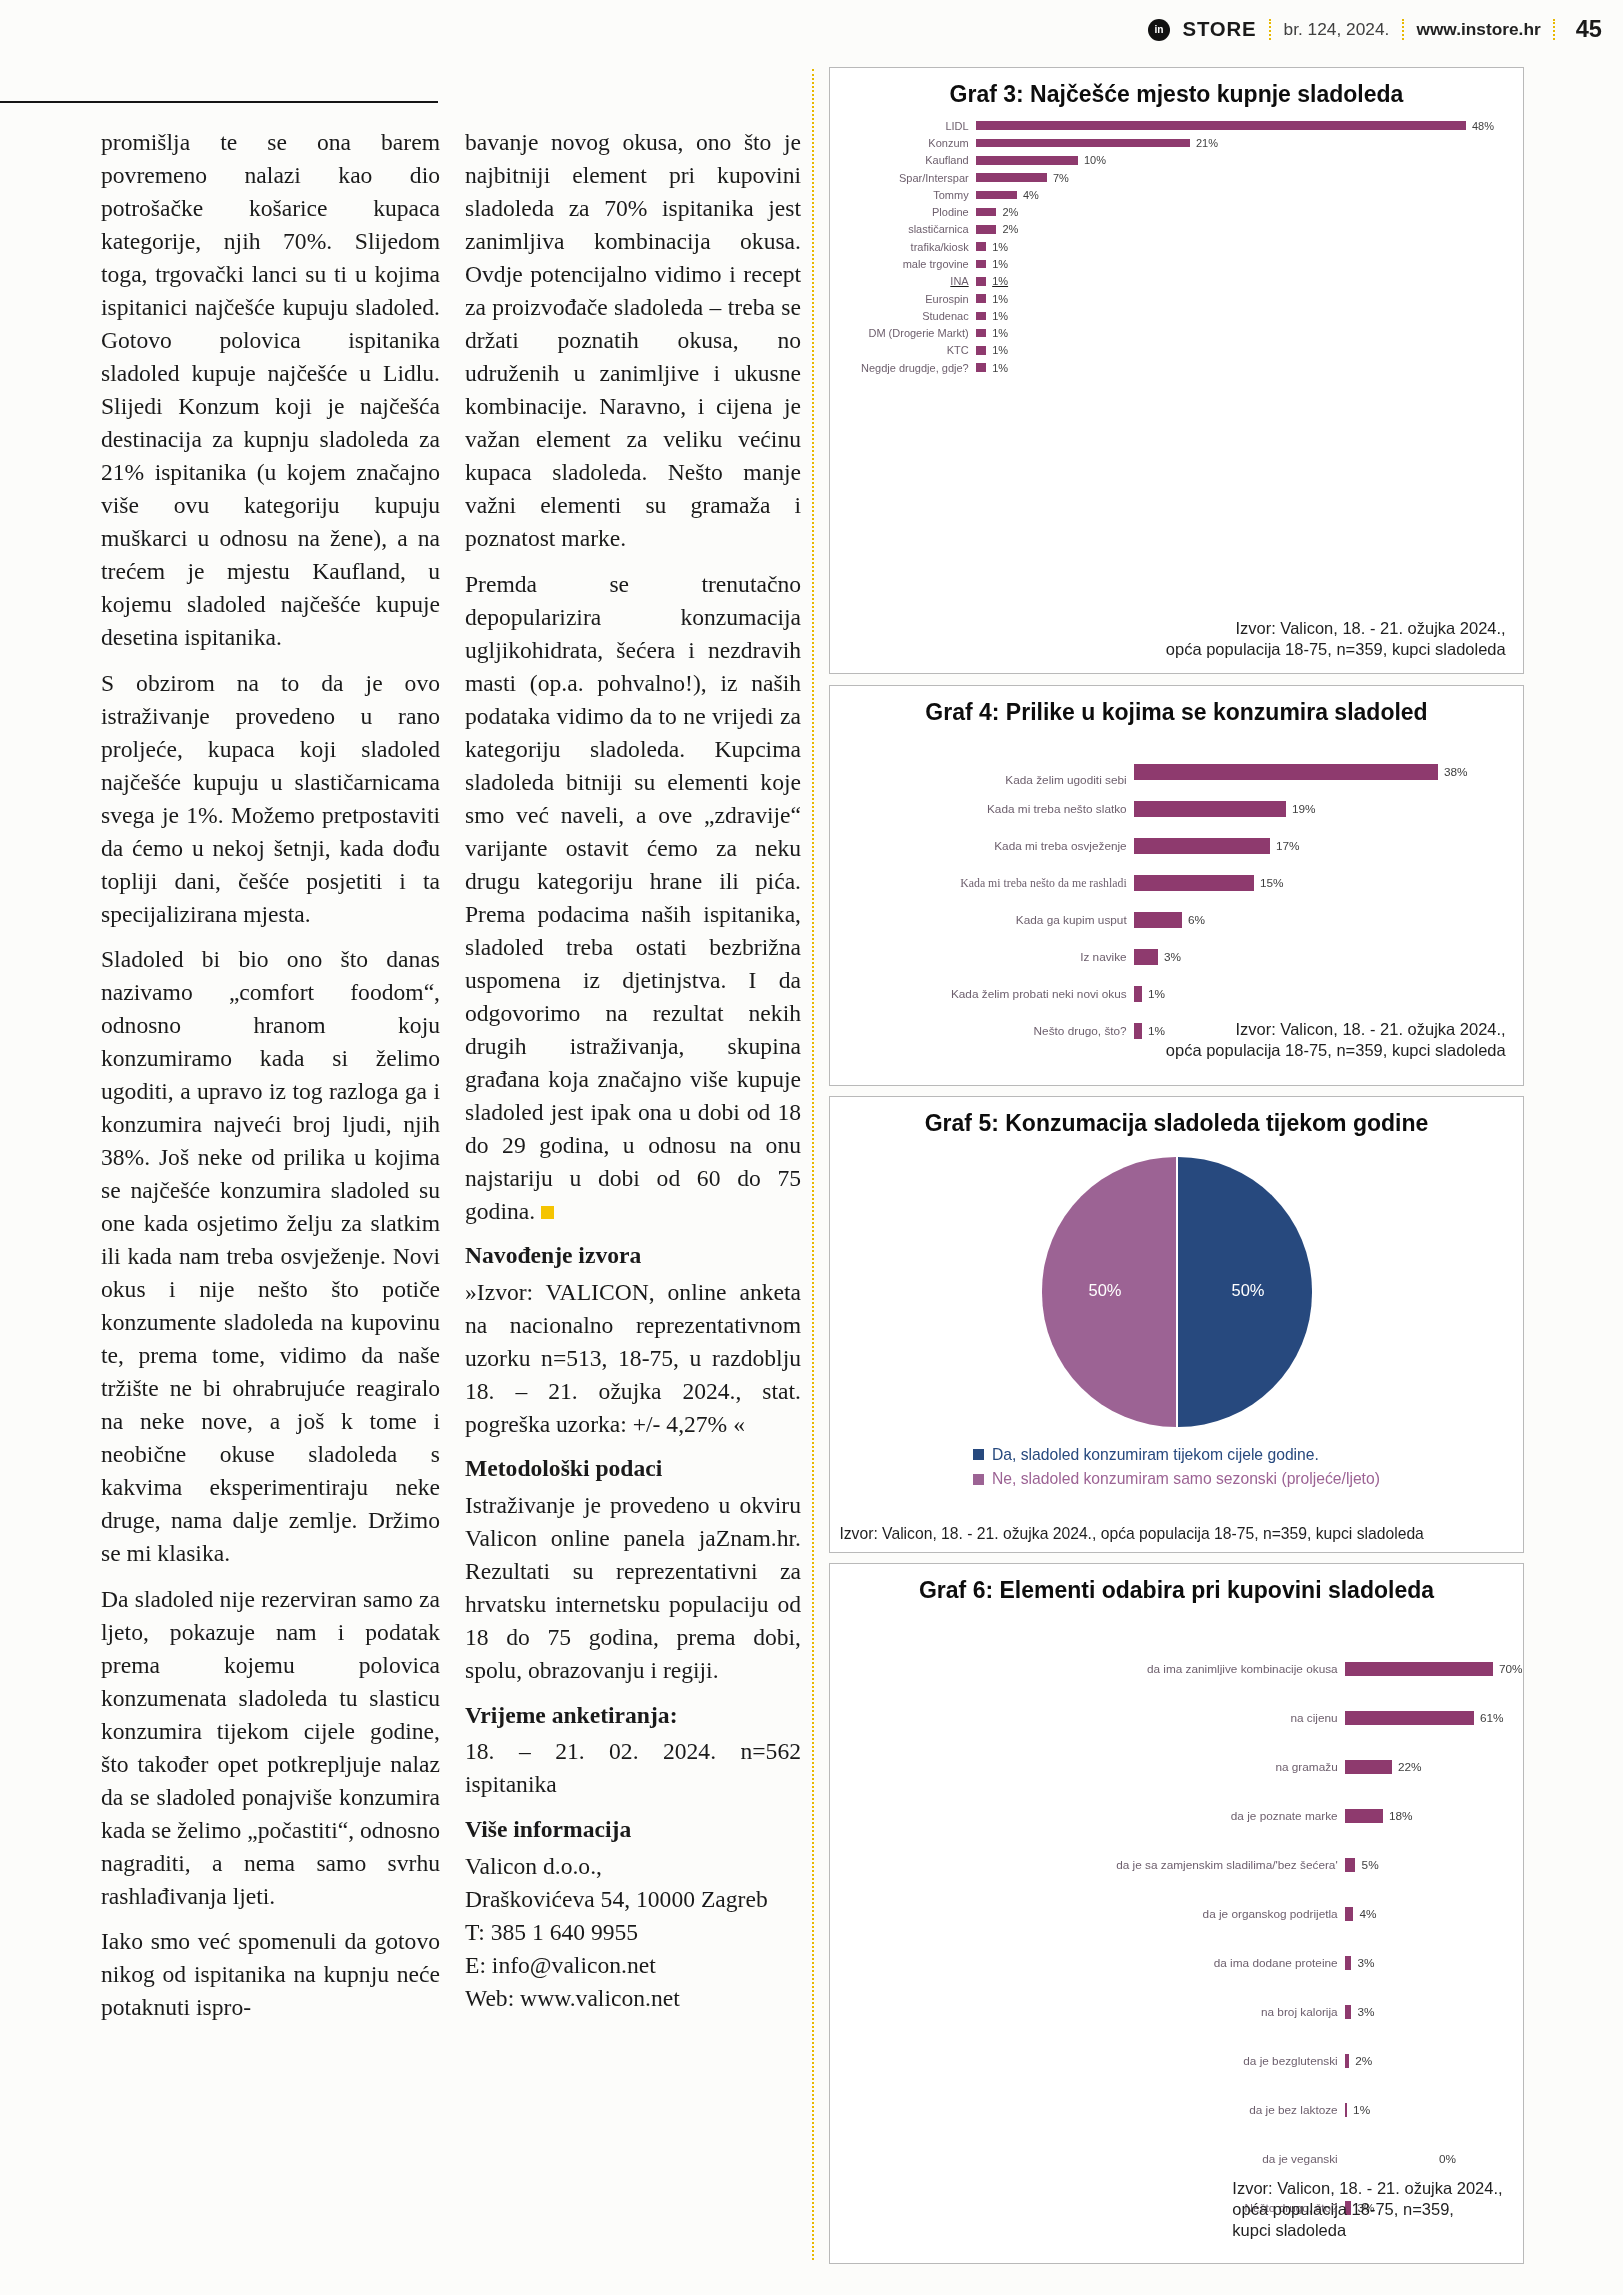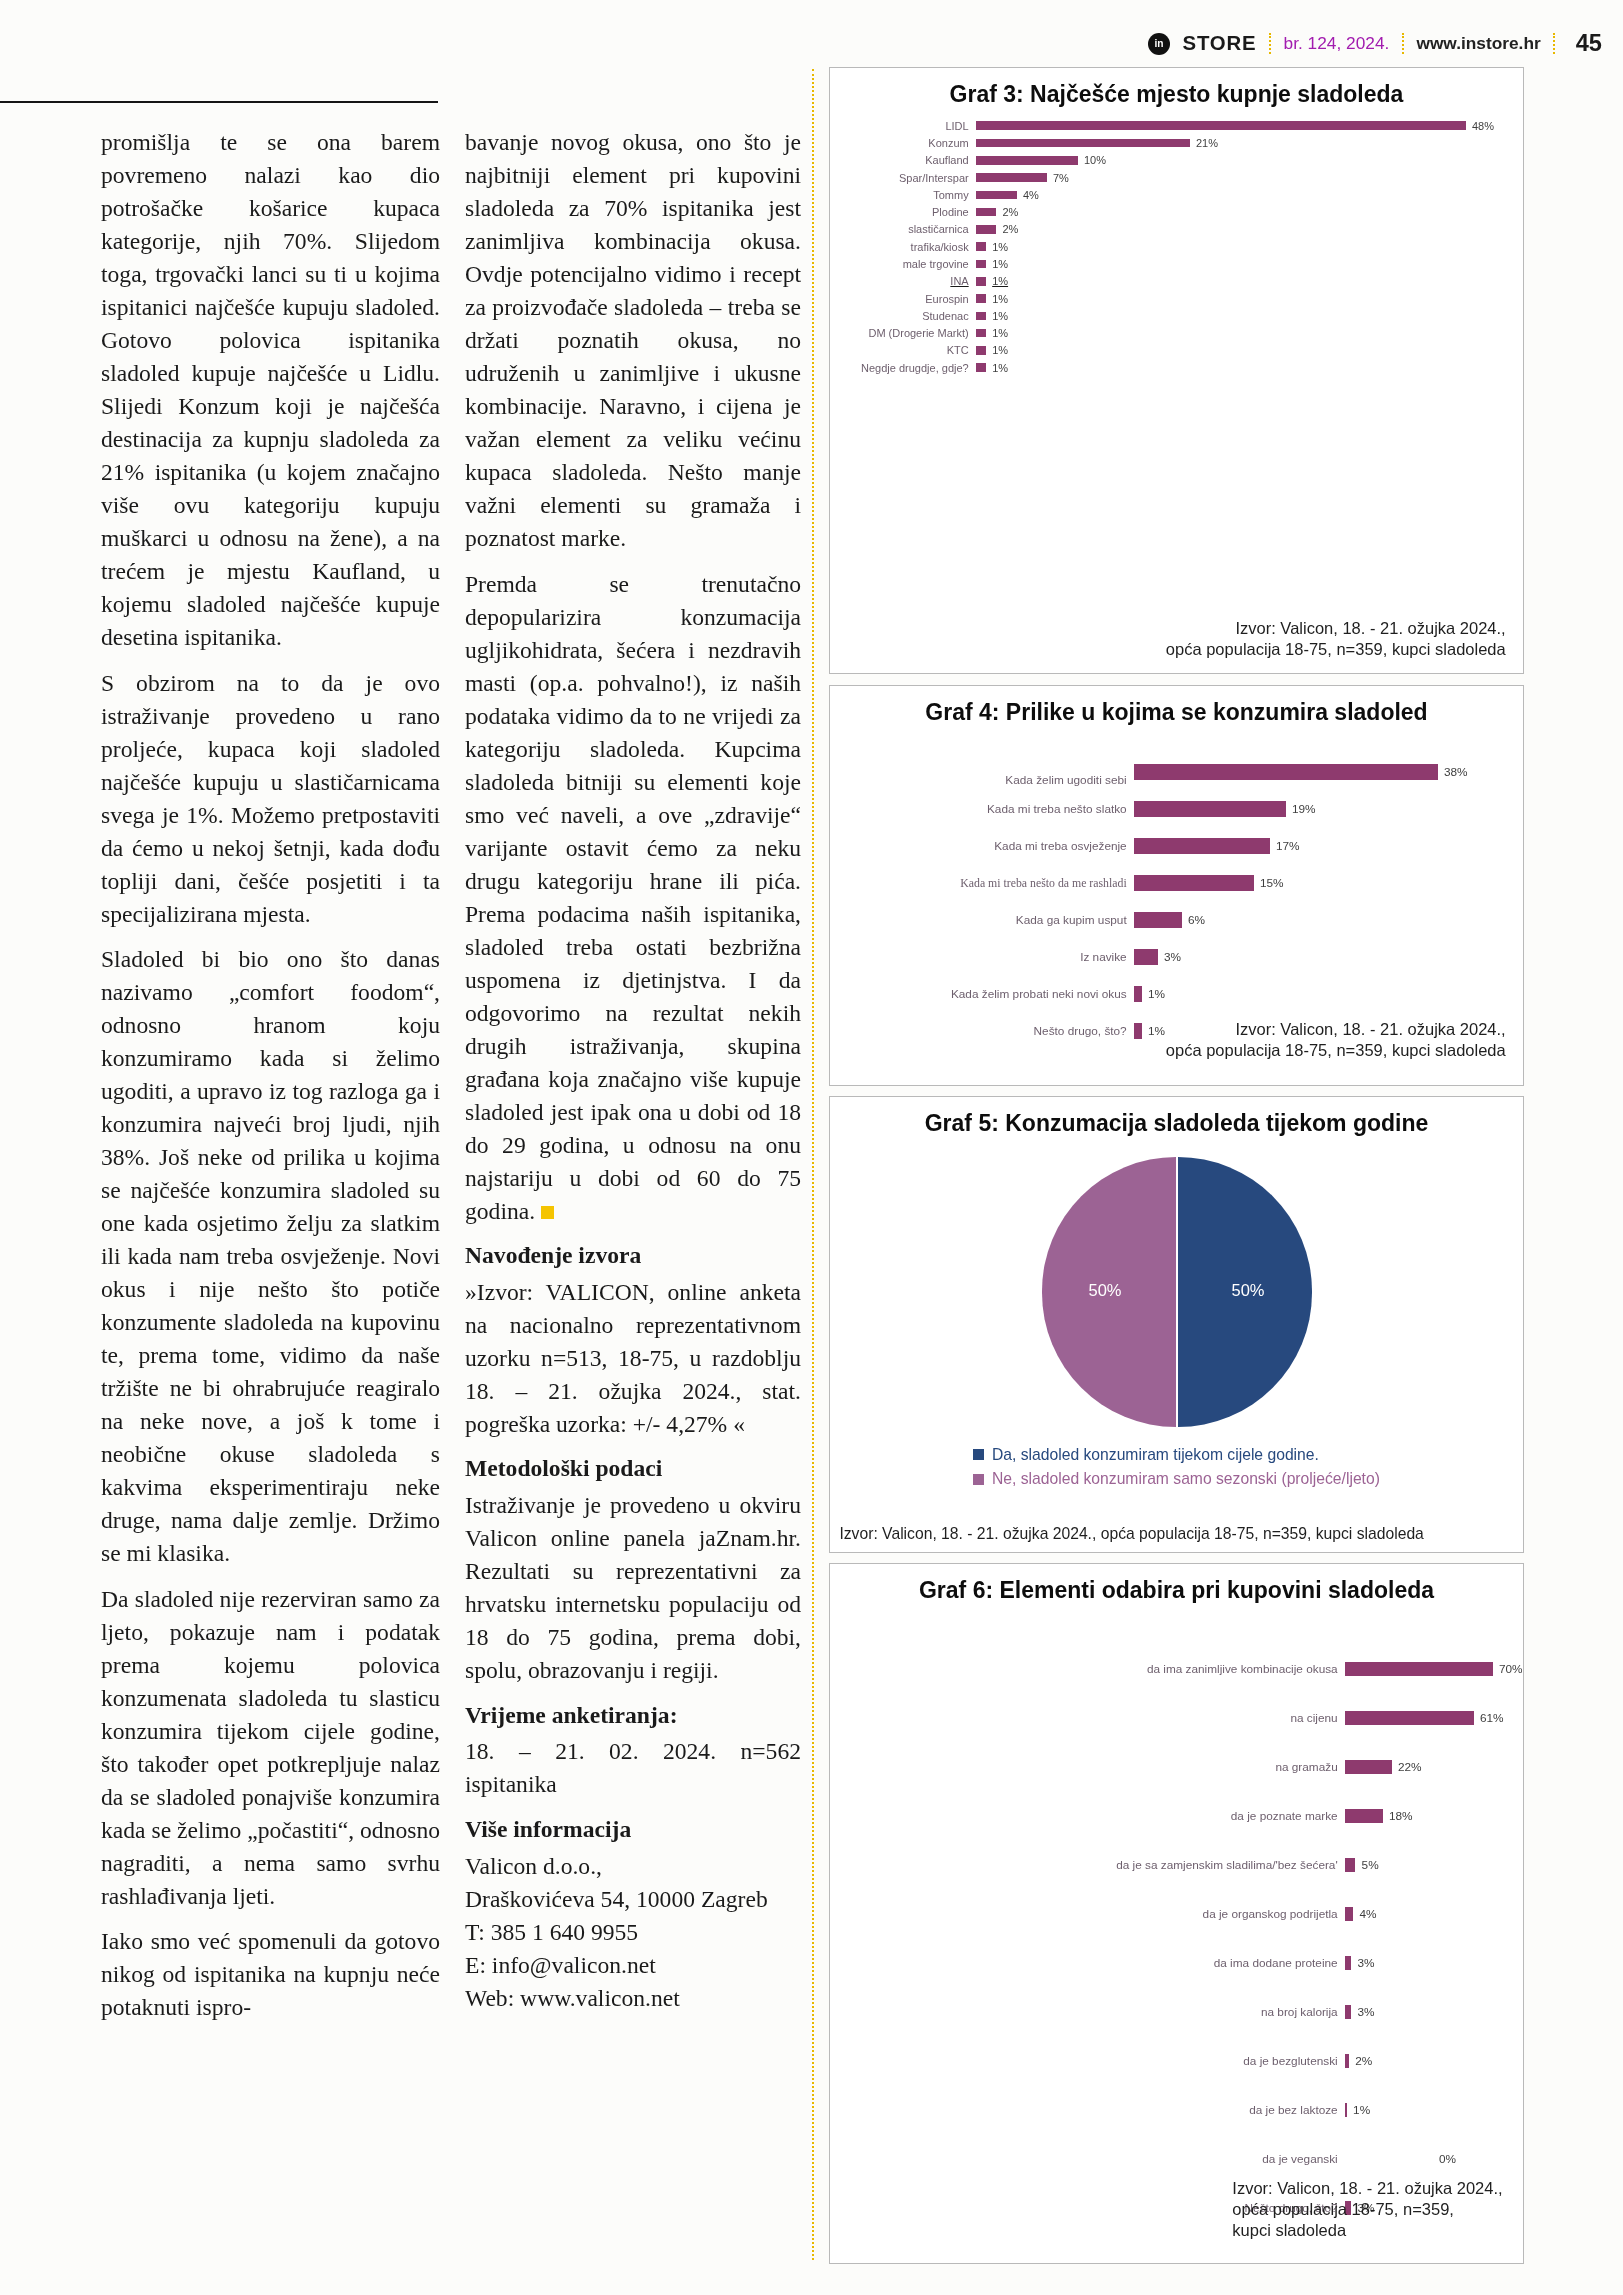--- a/index.html
+++ b/index.html
@@ -2,25 +2,25 @@
 <html lang="hr" style="font-size:12.6px"><head>
 <meta charset="utf-8">
 <style>
   html,body{margin:0;padding:0;}
   body{
     width:1623px;height:2295px;position:relative;overflow:hidden;
     background:#fcfcfa;color:#1a1a1a;
     font-family:"Liberation Serif", serif;
   }
   
-  .header{position:absolute;top:30px;right:21px;display:flex;align-items:center;gap:12.6px;font-family:"Liberation Sans",sans-serif;}
+  .header{position:absolute;top:16px;right:21px;display:flex;align-items:center;gap:12.6px;font-family:"Liberation Sans",sans-serif;}
   .logo-circle{width:22px;height:22px;border-radius:50%;background:#111;color:#fff;display:flex;align-items:center;justify-content:center;font-size:10.2px;font-weight:bold;flex:none;}
   .logo-text{font-weight:bold;font-size:20.4px;letter-spacing:0.8px;}
   .hdr-sep{height:20.4px;width:0;border-left:2.4px dotted #e8b800;}
-  .hdr-issue{font-size:17.3px;color:#a21caf;}
+  .hdr-issue{font-size:17.3px;color:#404040;}
   .hdr-site{font-size:17.3px;font-weight:bold;color:#222;}
   .hdr-page{font-size:23.6px;font-weight:bold;margin-left:7.9px;}
   .top-rule{position:absolute;left:0;top:101px;width:438px;height:2.4px;background:#151515;}
   
   .col{position:absolute;top:126px;}
   #col1{left:101px;width:339px;}
   #col2{left:465px;width:336px;}
   .body-text{font-size:23.6px;line-height:33px;text-align:justify;margin:0 0 12.6px 0;hyphens:auto;-webkit-hyphens:auto;}
   .subhead{font-size:23.6px;line-height:31px;font-weight:bold;margin:12.6px 0 4.7px 0;}
   .addr-line{font-size:23.6px;line-height:33px;}

